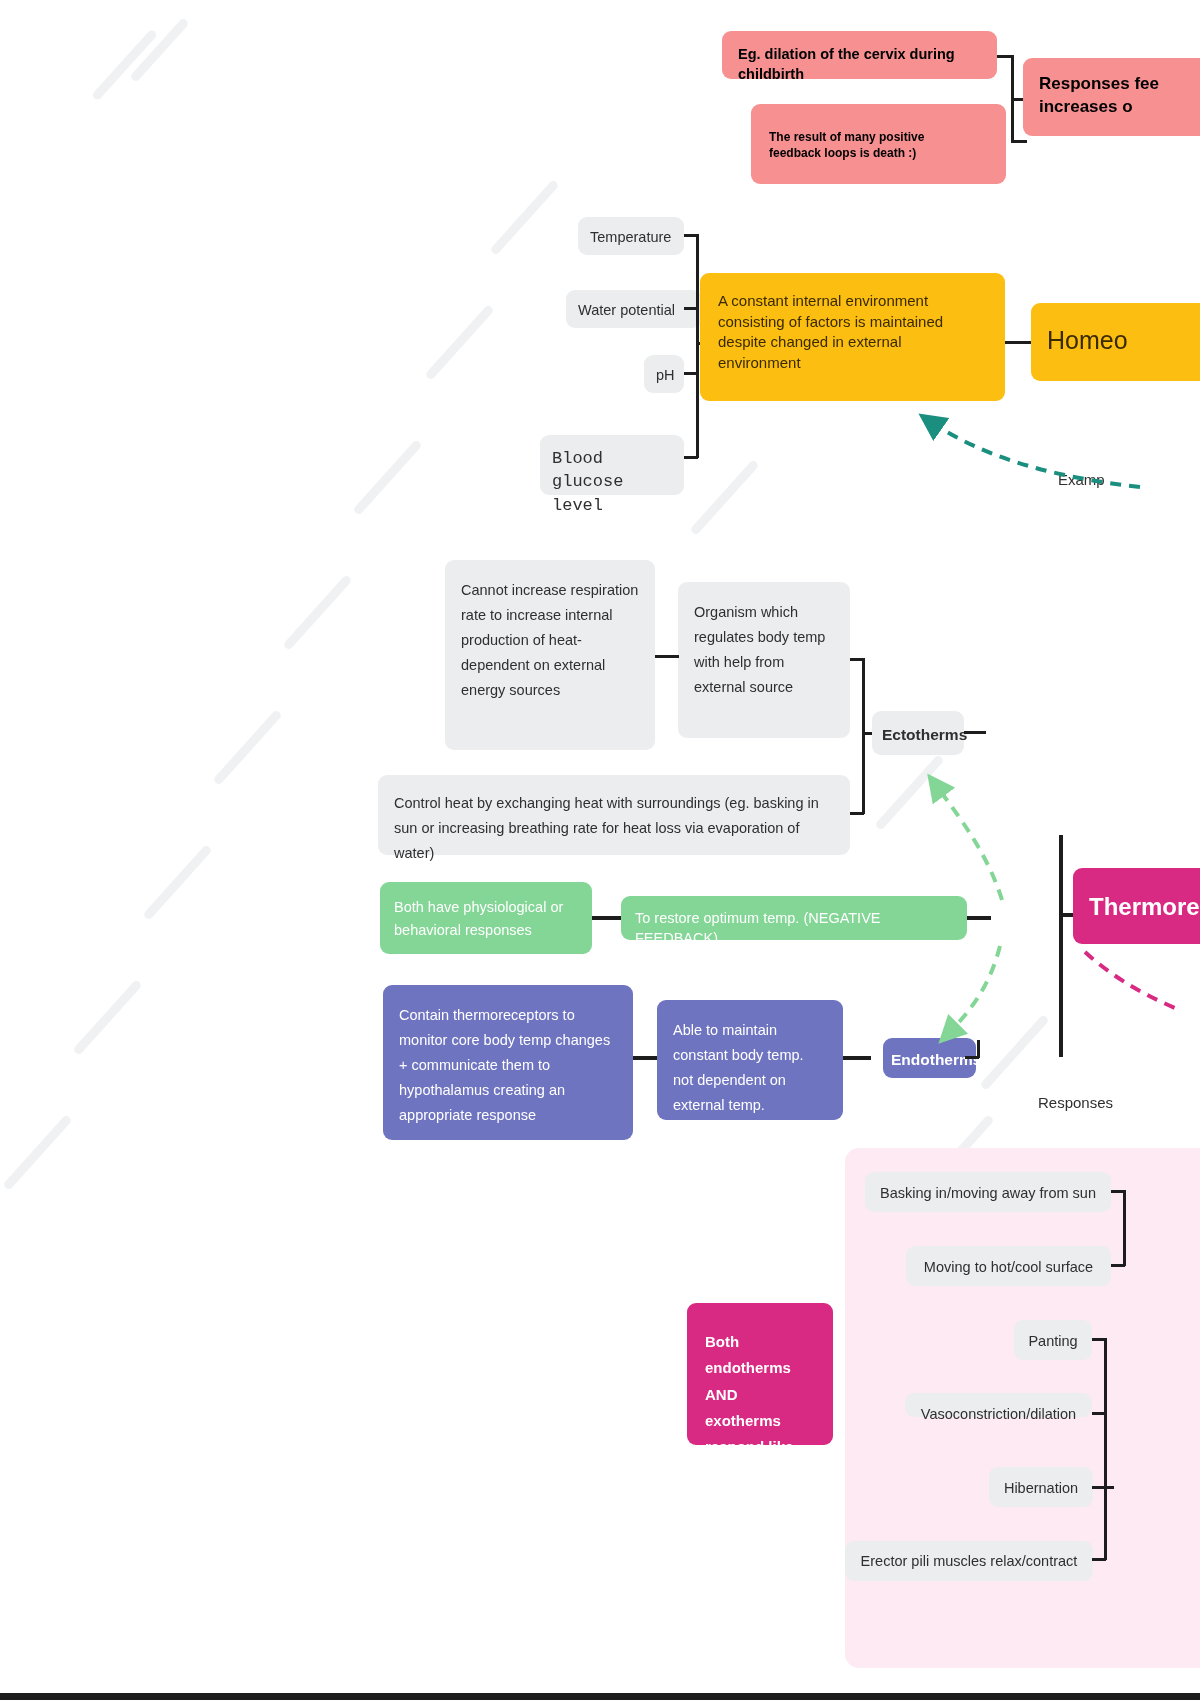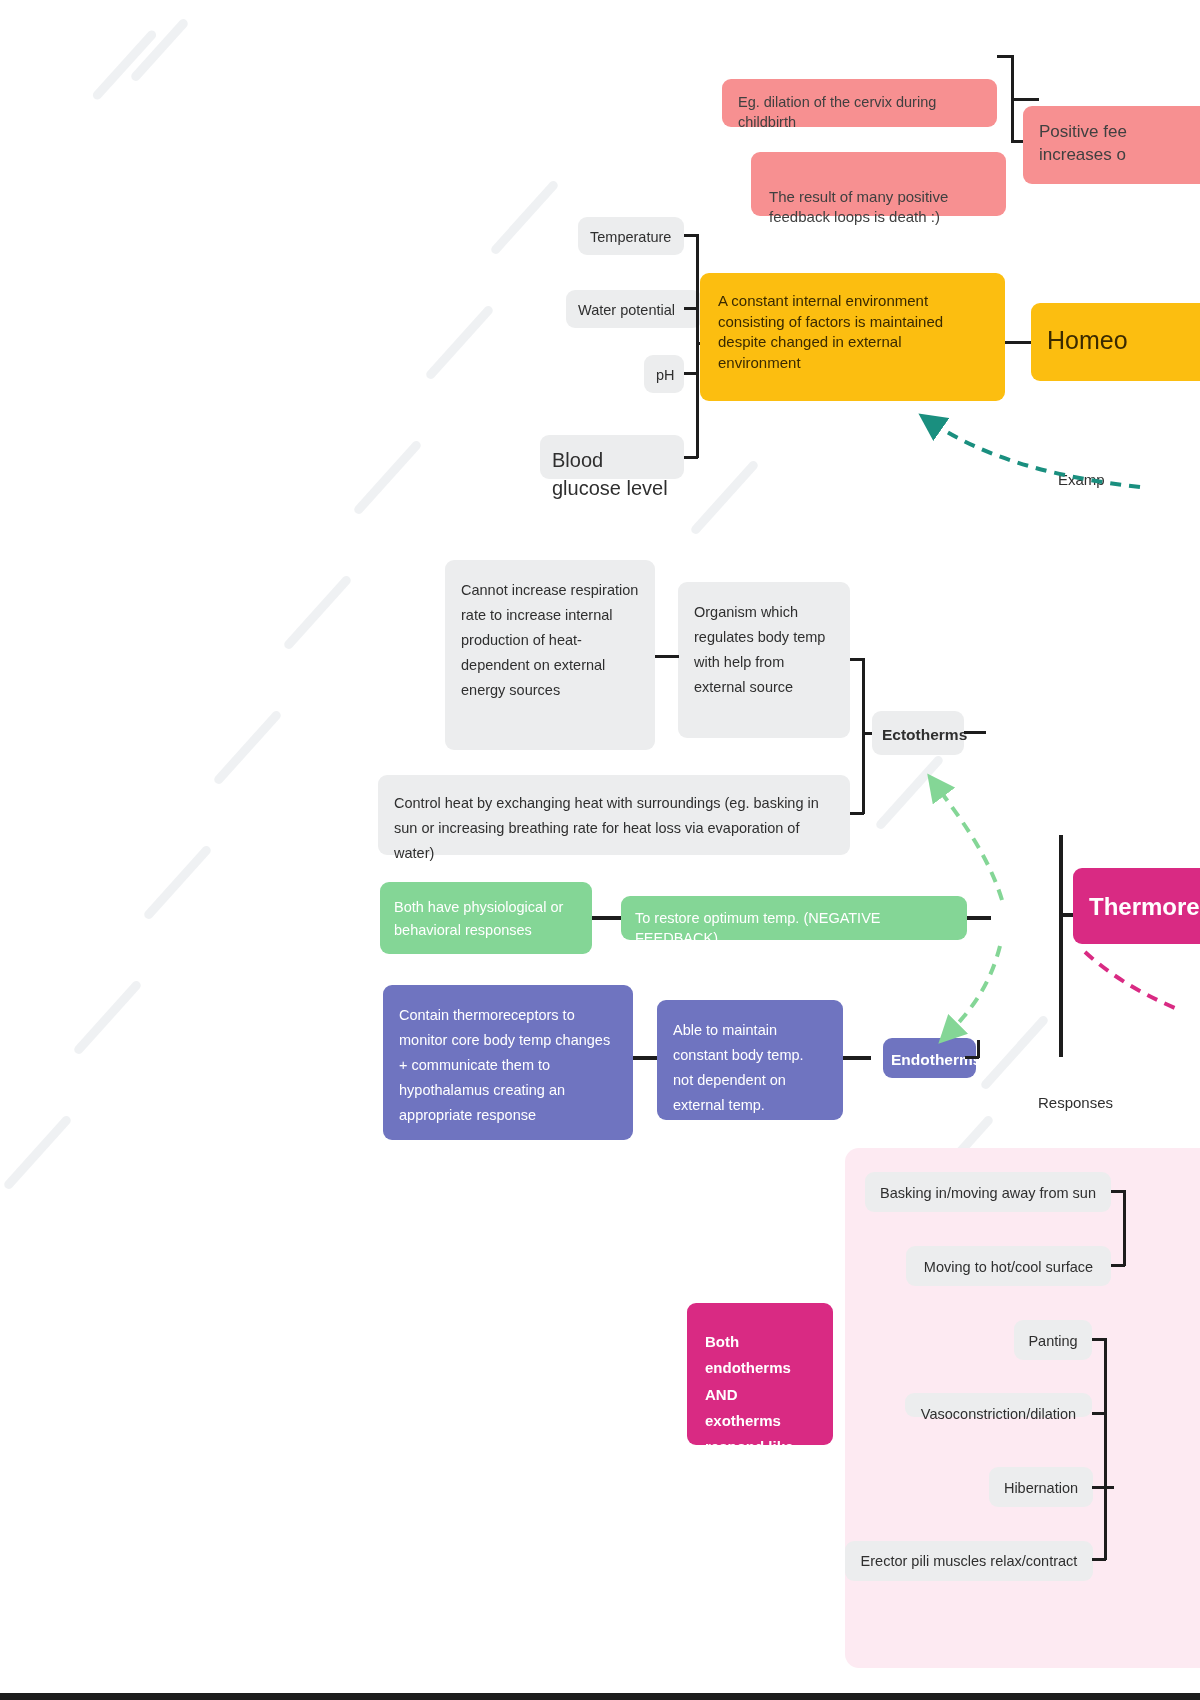--- a/index.html
+++ b/index.html
@@ -11,21 +11,21 @@
   }
 
   
   .wm{position:absolute;background:#eceff1;border-radius:6px;
       transform:rotate(42deg);opacity:.85;pointer-events:none;}
 
   
   .node{position:absolute;box-sizing:border-box;border-radius:9px;
         line-height:1.38;}
   .grey{background:#ecedee;color:#2f2f2f;}
-  .pink{background:#f79091;color:#404040;font-weight:normal;margin-top:48px;}
+  .pink{background:#f79091;color:#000000;font-weight:bold;}
   .yellow{background:#fcbe10;color:#3a2a00;}
   .green{background:#84d696;color:#ffffff;}
   .purple{background:#6f74c0;color:#ffffff;}
   .magenta{background:#d92a83;color:#ffffff;font-weight:bold;}
   .bold{font-weight:bold;}
 
   
   .conn{position:absolute;pointer-events:none;}
   .hline{position:absolute;background:#1d1d1d;height:3px;}
   .vline{position:absolute;background:#1d1d1d;width:3px;}
@@ -57,50 +57,50 @@
   <div class="wm" style="left:720px;top:450px;width:9px;height:95px;"></div>
   <div class="wm" style="left:905px;top:745px;width:9px;height:95px;"></div>
   <div class="wm" style="left:1010px;top:1005px;width:9px;height:95px;"></div>
   <div class="wm" style="left:955px;top:1105px;width:9px;height:95px;"></div>
 </div>
 
 <div class="node pink" style="left:722px;top:31px;width:275px;height:48px;padding:13px 16px;font-size:14.5px;">
   <span>Eg. dilation of the cervix during childbirth</span>
 </div>
 
-<div class="node pink" style="left:751px;top:104px;width:255px;height:64px;padding:14px 18px;font-size:15px;white-space:pre-line;">
+<div class="node pink" style="left:751px;top:104px;width:255px;height:80px;padding:8px 18px;font-size:12px;white-space:pre-line;">
   <span>The result of many positive
 feedback loops is death :)</span>
 </div>
 
 <div class="conn" style="left:997px;top:53px;">
   <div class="hline" style="left:0px;top:2px;width:16px;"></div>
   <div class="vline" style="left:14px;top:2px;height:88px;"></div>
   <div class="hline" style="left:14px;top:87px;width:16px;"></div>
   <div class="hline" style="left:14px;top:45px;width:28px;"></div>
 </div>
 
 <div class="node pink" style="left:1023px;top:58px;width:185px;height:78px;padding:14px 16px;font-size:17px;">
-  <div>Positive fee</div>
+  <div>Responses fee</div>
   <div>increases o</div>
 </div>
 
 <div class="node grey" style="left:578px;top:217px;width:106px;height:38px;padding:10px 12px;font-size:14.5px;">
   <span>Temperature</span>
 </div>
 
 <div class="node grey" style="left:566px;top:290px;width:136px;height:38px;padding:10px 12px;font-size:14.5px;">
   <span>Water potential</span>
 </div>
 
 <div class="node grey" style="left:644px;top:355px;width:40px;height:38px;padding:10px 12px;font-size:14.5px;text-align:right;">
   <span>pH</span>
 </div>
 
-<div class="node grey" style="left:540px;top:435px;width:144px;height:44px;padding:12px 12px;font-size:20px;">
+<div class="node grey" style="left:540px;top:435px;width:144px;height:60px;padding:12px 12px;font-size:17px;font-family:Liberation Mono, monospace;">
   <span>Blood glucose level</span>
 </div>
 
 <div class="conn" style="left:684px;top:234px;">
   <div class="hline" style="left:0px;top:0px;width:14px;"></div>
   <div class="vline" style="left:12px;top:0px;height:224px;"></div>
   <div class="hline" style="left:0px;top:73px;width:14px;"></div>
   <div class="hline" style="left:0px;top:138px;width:14px;"></div>
   <div class="hline" style="left:0px;top:222px;width:14px;"></div>
   <div class="hline" style="left:12px;top:108px;width:18px;"></div>

